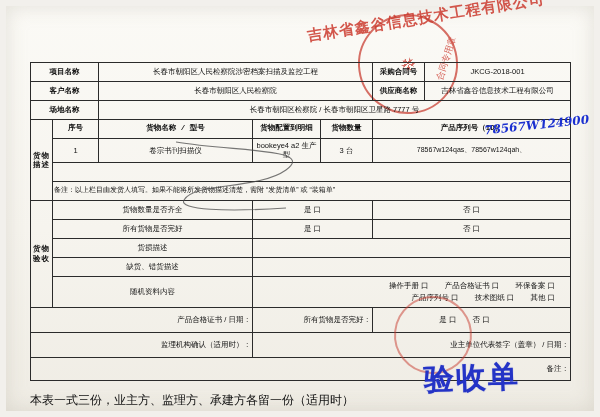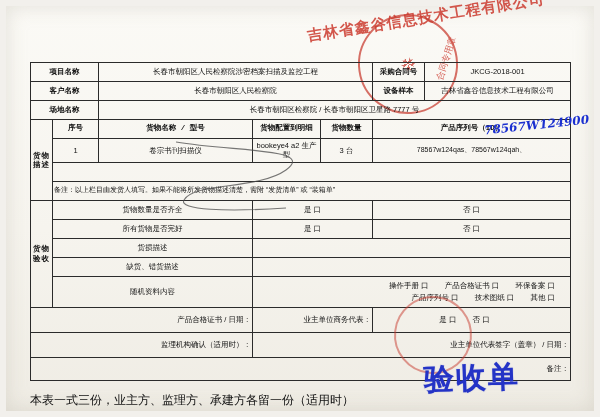--- a/index.html
+++ b/index.html
@@ -135,21 +135,21 @@
           <tr>
         <td class="lbl" colspan="2">项目名称</td>
         <td class="c" colspan="4">长春市朝阳区人民检察院涉密档案扫描及监控工程</td>
         <td class="lbl">采购合同号</td>
         <td class="c">JKCG-2018-001</td>
       </tr>
 
       <tr>
         <td class="lbl" colspan="2">客户名称</td>
         <td class="c" colspan="4">长春市朝阳区人民检察院</td>
-        <td class="lbl">设备样本</td>
+        <td class="lbl">供应商名称</td>
         <td class="c">吉林省鑫谷信息技术工程有限公司</td>
       </tr>
 
       <tr>
         <td class="lbl" colspan="2">场地名称</td>
         <td class="c" colspan="6">长春市朝阳区检察院 / 长春市朝阳区卫星路 7777 号</td>
       </tr>
 
       <tr>
         <td class="vert" rowspan="4">
@@ -211,21 +211,21 @@
           <div style="margin-top:3px;">
             <span class="opt">产品序列号 口</span>
             <span class="opt">技术图纸 口</span>
             <span class="opt">其他 口</span>
           </div>
         </td>
       </tr>
 
       <tr>
         <td class="l" colspan="4" style="height:20px;">产品合格证书 / 日期：</td>
-        <td class="l" colspan="2">业主单位商务代表：</td>
+        <td class="l" colspan="2">所有货物是否完好：</td>
         <td class="c" colspan="2">
           <span class="opt">是 口</span>
           <span class="opt">否 口</span>
         </td>
       </tr>
 
       <tr>
         <td class="l" colspan="4" style="height:20px;">监理机构确认（适用时）：</td>
         <td class="l" colspan="4">业主单位代表签字（盖章） / 日期：</td>
       </tr>

